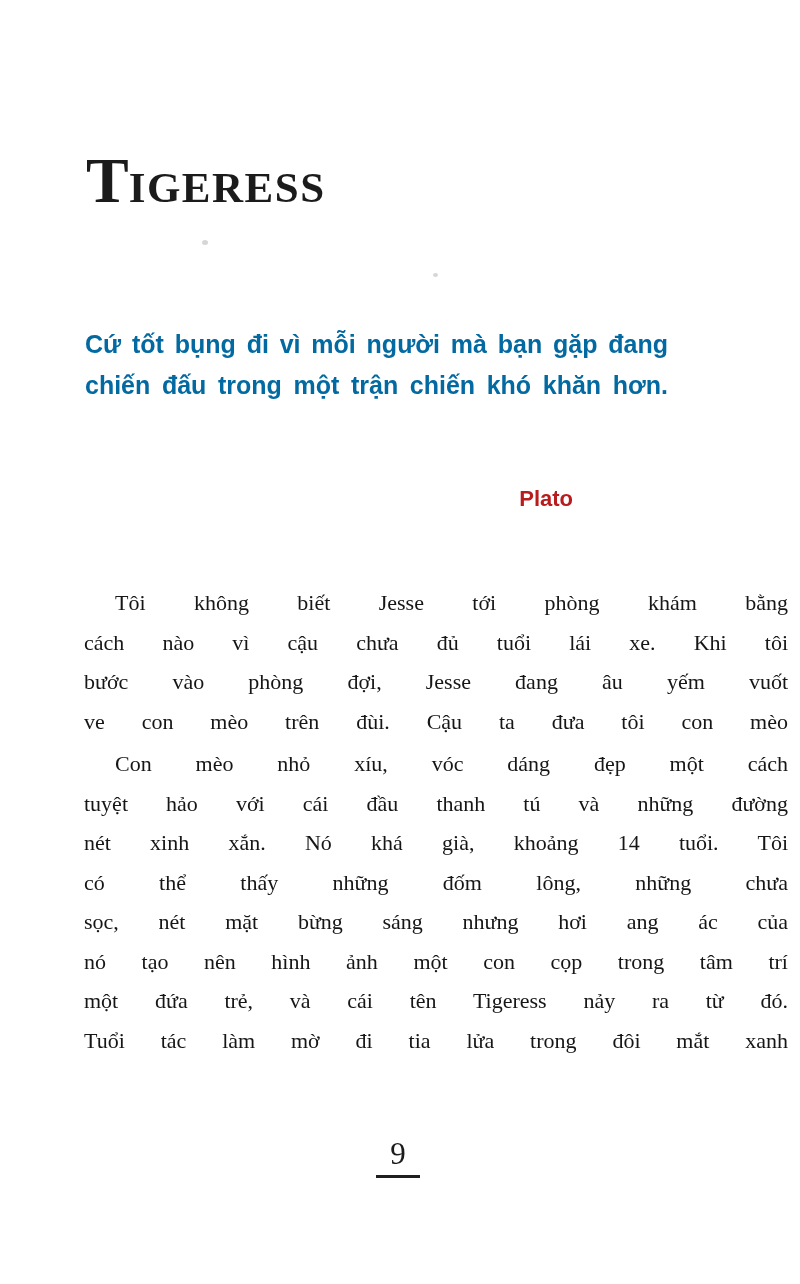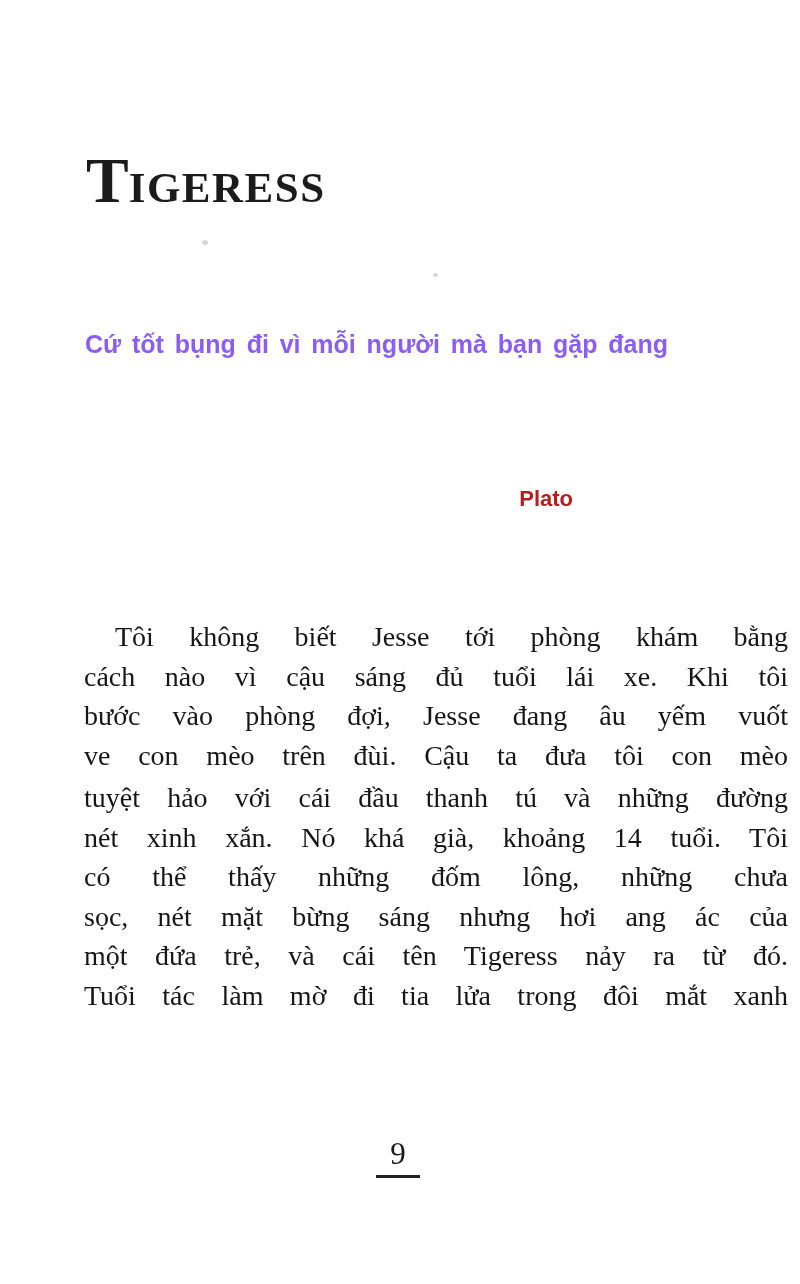--- a/index.html
+++ b/index.html
@@ -26,21 +26,21 @@
 
   
   .epigraph {
     position: absolute;
     left: 85px;
     top: 324px;
     width: 583px;
     font-family: "Liberation Sans", sans-serif;
     font-weight: bold;
     font-size: 25px;
-    color: #8b5cf6;
+    color: #0369a1;
   }
   .epigraph .epi-line {
     line-height: 41px;
     text-align: justify;
     text-align-last: justify;
   }
 
   
   .attribution {
     position: absolute;
@@ -51,23 +51,22 @@
     font-size: 22px;
     color: #b91c1c;
   }
 
   
   .bodytext {
     position: absolute;
     left: 84px;
     top: 583px;
     width: 704px;
-    font-size: 28px;
+    font-size: 22px;
     color: #161616;
-    margin-top: 34px;
   }
   .bodytext .line {
     line-height: 39.5px;
     text-align: justify;
     text-align-last: justify;
   }
   .bodytext .line.indent { text-indent: 31px; }
   .bodytext .line.short {
     text-align-last: left;
     word-spacing: 7px;
@@ -104,36 +103,39 @@
 
   <h1 class="title">
     <span class="t-init">T</span><span class="t-rest">IGERESS</span>
   </h1>
 
   <span class="speck speck-1"></span>
   <span class="speck speck-2"></span>
 
   <div class="epigraph">
     <div class="epi-line">Cứ tốt bụng đi vì mỗi người mà bạn gặp đang</div>
+    <div class="epi-line">chiến đấu trong một trận chiến khó khăn hơn.</div>
   </div>
 
   <div class="attribution">Plato</div>
 
   <div class="bodytext">
     <div class="para para-1">
       <div class="line indent">Tôi không biết Jesse tới phòng khám bằng</div>
-      <div class="line">cách nào vì cậu sáng đủ tuổi lái xe. Khi tôi</div>
+      <div class="line">cách nào vì cậu chưa đủ tuổi lái xe. Khi tôi</div>
       <div class="line">bước vào phòng đợi, Jesse đang âu yếm vuốt</div>
       <div class="line">ve con mèo trên đùi. Cậu ta đưa tôi con mèo</div>
     </div>
     <div class="para para-2">
+      <div class="line indent">Con mèo nhỏ xíu, vóc dáng đẹp một cách</div>
       <div class="line">tuyệt hảo với cái đầu thanh tú và những đường</div>
       <div class="line">nét xinh xắn. Nó khá già, khoảng 14 tuổi. Tôi</div>
       <div class="line">có thể thấy những đốm lông, những chưa</div>
       <div class="line">sọc, nét mặt bừng sáng nhưng hơi ang ác của</div>
+      <div class="line">nó tạo nên hình ảnh một con cọp trong tâm trí</div>
       <div class="line">một đứa trẻ, và cái tên Tigeress nảy ra từ đó.</div>
       <div class="line">Tuổi tác làm mờ đi tia lửa trong đôi mắt xanh</div>
     </div>
   </div>
 
   <div class="pagenum">9</div>
 
 </div>
 
 </body></html>

